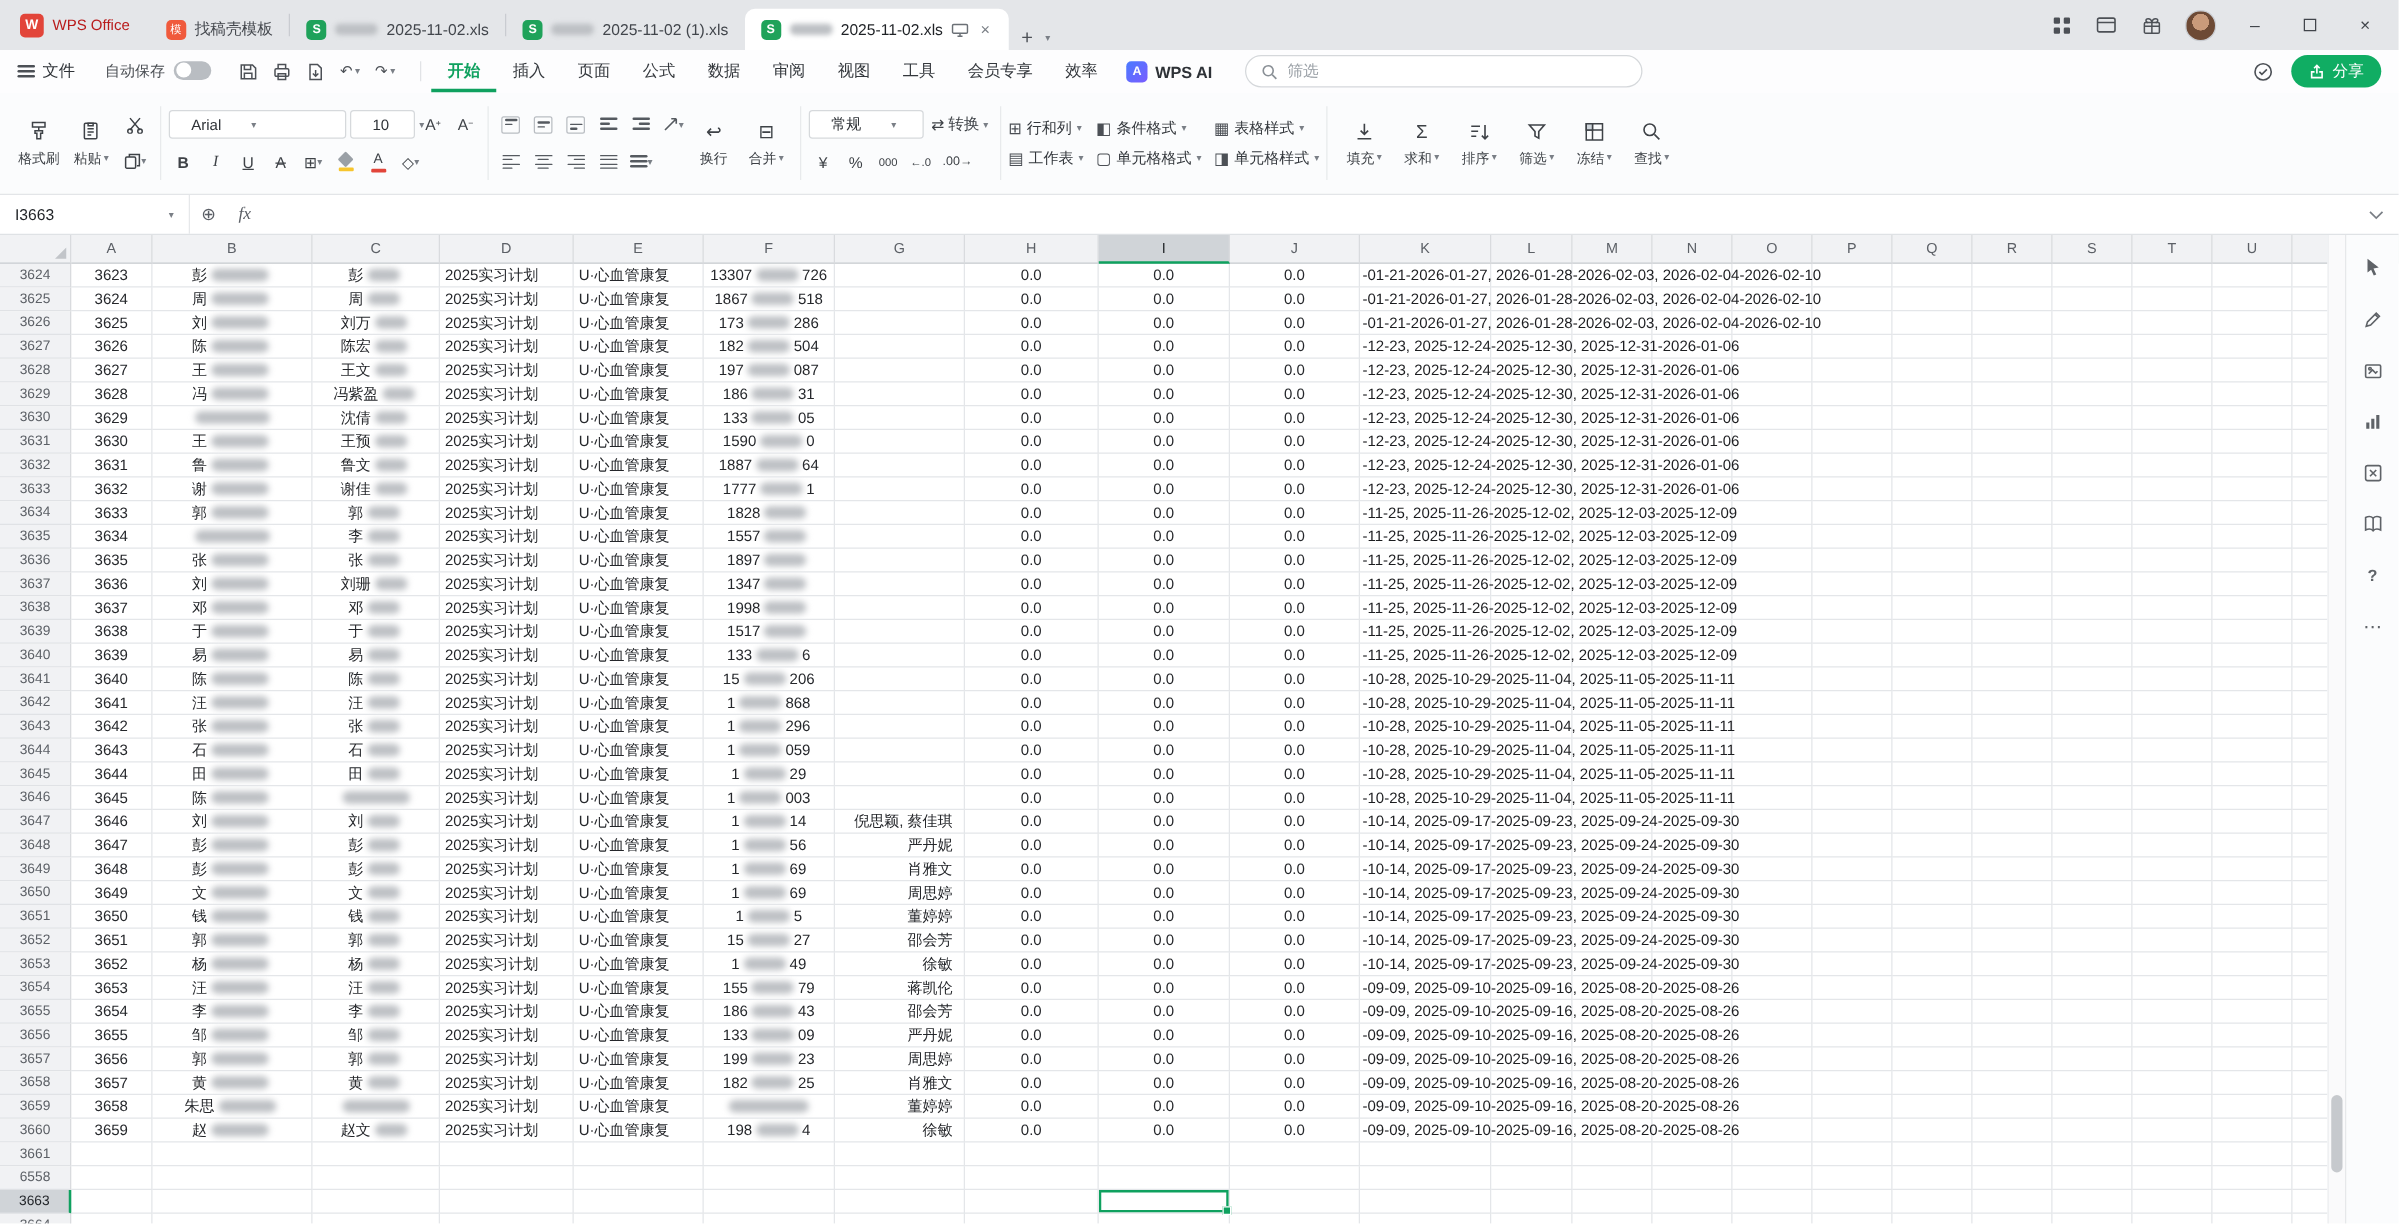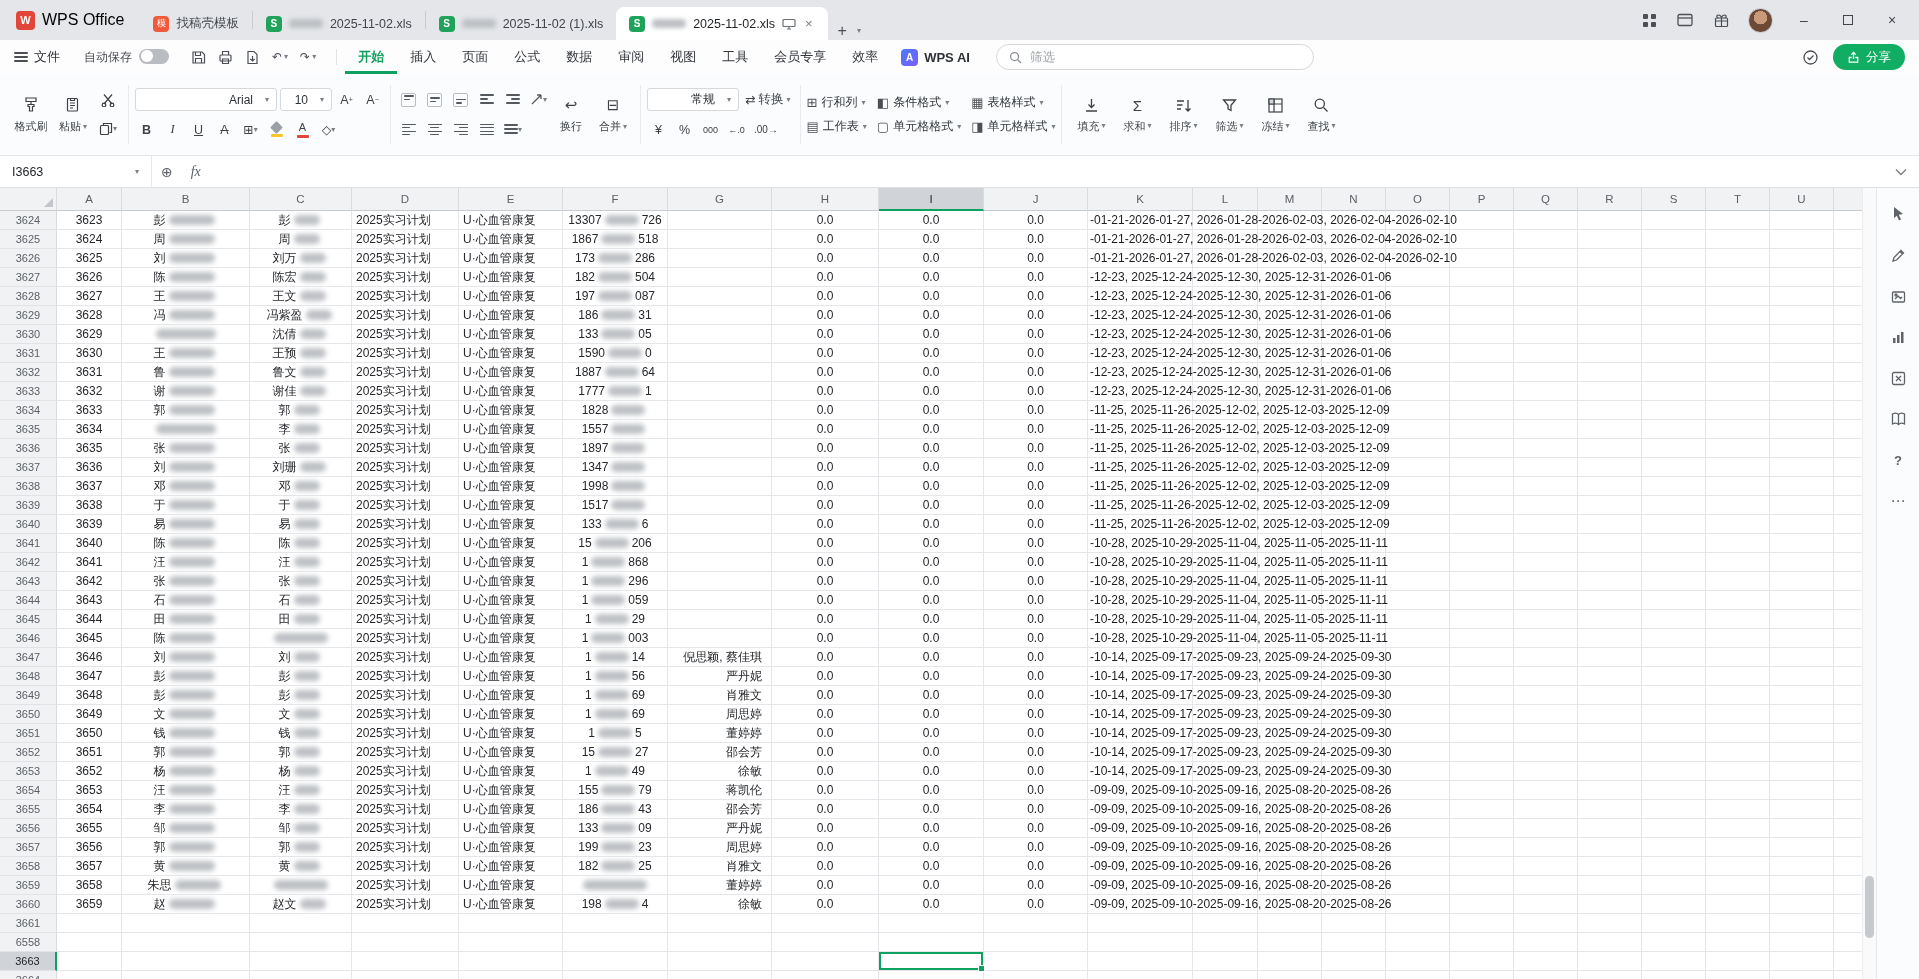--- a/index.html
+++ b/index.html
@@ -9,21 +9,21 @@
   *{box-sizing:border-box;margin:0;padding:0}
   html,body{width:1919px;height:979px;overflow:hidden}
   body{font-family:"Liberation Sans","DejaVu Sans",sans-serif;font-size:12px;color:var(--ink);background:#fff}
   #app{position:relative;width:1919px;height:979px;overflow:hidden;display:flex;flex-direction:column}
 
   
   .titlebar{height:40px;background:var(--chrome);display:flex;align-items:flex-end;flex:none}
   .tb-inner{display:flex;align-items:center;height:40px;flex:1;min-width:0}
   .logo{display:flex;align-items:center;gap:7px;padding:0 16px;height:40px}
   .logo-badge{width:19px;height:19px;border-radius:4px;background:#e2453a;color:#fff;font-weight:bold;font-size:11px;display:flex;align-items:center;justify-content:center}
-  .logo-text{font-size:16px;color:#000000}
+  .logo-text{font-size:12px;color:#b91c1c}
   .tabstrip{display:flex;align-items:flex-end;height:40px}
   .wtab{height:33px;display:flex;align-items:center;gap:7px;padding:0 13px;font-size:12.5px;color:#42464c;border-radius:8px 8px 0 0;position:relative;max-width:250px}
   .wtab.active{background:#fff;color:#1f2226}
   .wtab .sicon{width:16px;height:16px;border-radius:4px;background:#1fa25a;color:#fff;font-size:10px;font-weight:bold;display:flex;align-items:center;justify-content:center;flex:none}
   .wtab .ricon{width:16px;height:16px;border-radius:4px;background:#f05a3c;color:#fff;font-size:9px;display:flex;align-items:center;justify-content:center;flex:none}
   .wtab .x{color:#7b8087;font-size:13px;padding:0 2px}
   .tabdiv{width:1px;height:18px;background:#c9ccd1;align-self:center}
   .tbl-blob{display:inline-block;width:34px;height:9px;border-radius:4px;background:#bdc0c4;filter:blur(2px)}
   .newtab{display:flex;align-items:center;gap:10px;padding:0 10px;color:#4c5056;font-size:16px}
   .tb-right{display:flex;align-items:center;gap:18px;padding:0 14px;height:40px;margin-left:auto}
@@ -58,21 +58,21 @@
   
   .toolbar{height:82px;background:#fbfcfd;border-bottom:1px solid #e3e5e8;display:flex;align-items:stretch;padding:5px 10px;flex:none}
   .sep{width:1px;background:#e8eaec;margin:6px 6px}
   .bigbtn{width:42px;display:flex;flex-direction:column;align-items:center;justify-content:center;gap:5px;font-size:11px;color:#3e4247;border-radius:4px;flex:none}
   .bigbtn .lbl{display:flex;align-items:center;gap:2px;white-space:nowrap}
   .stack2{display:flex;flex-direction:column;justify-content:center;gap:6px;padding:0 2px}
   .col2{display:flex;flex-direction:column;justify-content:center;gap:7px}
   .btnrow{display:flex;align-items:center;gap:3px}
   .sbtn{height:23px;min-width:23px;border-radius:3px;display:flex;align-items:center;justify-content:center;font-size:12.5px;color:#3e4247;padding:0 3px}
   .sbtn b{font-weight:bold}
-  .dd{border:1px solid #d6d9dc;background:#fff;border-radius:3px;height:23px;display:flex;align-items:center;justify-content:flex-end;padding:0 7px;gap:12px;font-size:12px;color:#2e3237}
+  .dd{border:1px solid #d6d9dc;background:#fff;border-radius:3px;height:23px;display:flex;align-items:center;justify-content:flex-start;padding:0 17px;gap:24px;font-size:12px;color:#2e3237}
   .lic{width:14px;height:11px;display:flex;flex-direction:column;gap:2.4px}
   .lic i{display:block;height:1.6px;background:#555a60;border-radius:1px;width:100%}
   .lic.al-l i:nth-child(even){width:62%}
   .lic.al-c i:nth-child(even){width:62%;margin:0 auto}
   .lic.al-r i:nth-child(even){width:62%;margin-left:auto}
   .lic.v-t{justify-content:flex-start}.lic.v-m{justify-content:center}.lic.v-b{justify-content:flex-end}
   .lic.v-t,.lic.v-m,.lic.v-b{gap:2px;border:1px solid #b9bdc2;border-radius:2px;padding:1.5px;height:14px;width:15px}
   .lic.v-t i:nth-child(2),.lic.v-m i:nth-child(2),.lic.v-b i:nth-child(2){width:62%}
   .colorbtn{display:flex;flex-direction:column;align-items:center;justify-content:center;line-height:1;gap:2px}
   .colorbar{width:12px;height:3px;border-radius:1px}

